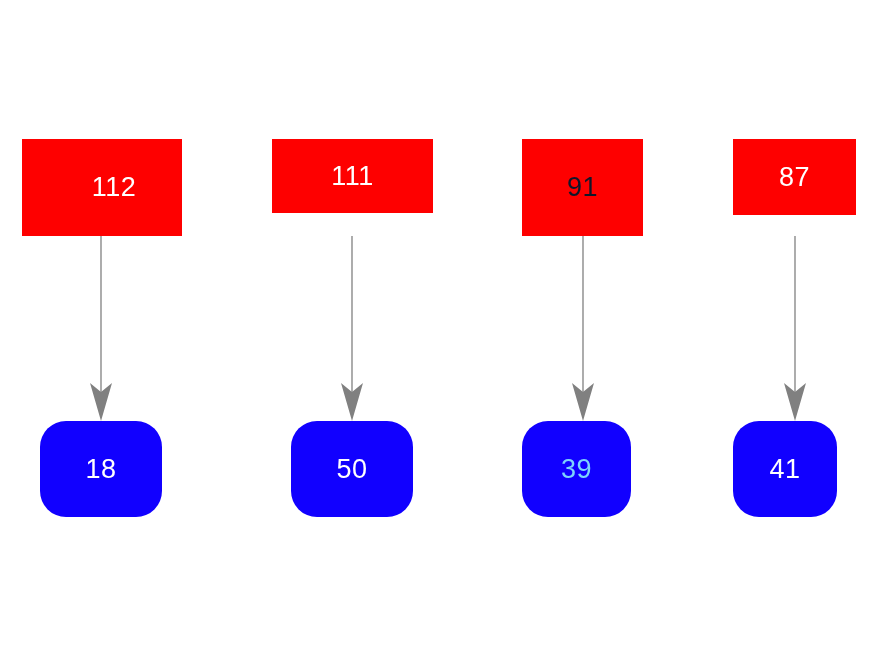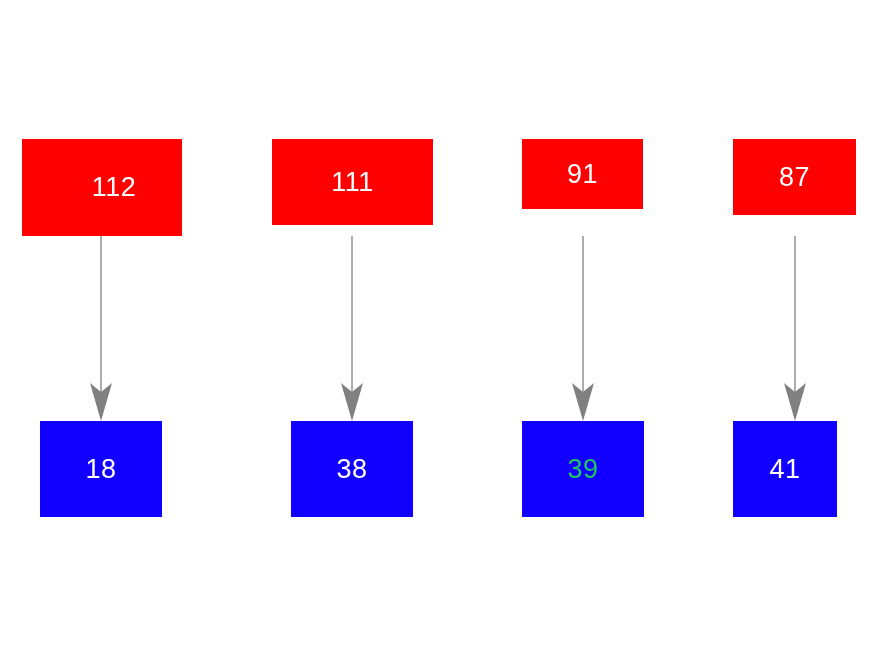--- a/index.html
+++ b/index.html
@@ -24,21 +24,21 @@
     justify-content: center;
     color: #ffffff;
     font-size: 27px;
     line-height: 1;
     font-weight: 400;
     letter-spacing: 0.5px;
     user-select: none;
     -webkit-font-smoothing: antialiased;
   }
   .node-source { background: #fe0000; }
-  .node-target { background: #1100ff; }
+  .node-target { background: #1100ff; border-radius: 26px; }
   #edge-layer {
     position: absolute;
     left: 0;
     top: 0;
     width: 875px;
     height: 656px;
     pointer-events: none;
   }
 </style>
 </head>
@@ -65,30 +65,30 @@
       </g>
     </svg>
 
   <div id="node-layer">
       <div class="node node-source" style="left: 22px; top: 139px; width: 160px; height: 97px; background: rgb(254, 0, 0); color: rgb(255, 255, 255); padding-left: 24px;">
         <span>112</span>
       </div>
       <div class="node node-target" style="left: 40px; top: 421px; width: 122px; height: 96px; background: rgb(17, 0, 255); color: rgb(255, 255, 255);">
         <span>18</span>
       </div>
-      <div class="node node-source" style="left: 272px; top: 139px; width: 161px; height: 86px; background: rgb(254, 0, 0); color: rgb(255, 255, 255);">
+      <div class="node node-source" style="left: 272px; top: 139px; width: 161px; height: 74px; background: rgb(254, 0, 0); color: rgb(255, 255, 255);">
         <span>111</span>
       </div>
       <div class="node node-target" style="left: 291px; top: 421px; width: 122px; height: 96px; background: rgb(17, 0, 255); color: rgb(255, 255, 255);">
-        <span>38</span>
+        <span>50</span>
       </div>
-      <div class="node node-source" style="left: 522px; top: 139px; width: 121px; height: 70px; background: rgb(254, 0, 0); color: #ffffff;">
+      <div class="node node-source" style="left: 522px; top: 139px; width: 121px; height: 97px; background: rgb(254, 0, 0); color: #0f172a;">
         <span>91</span>
       </div>
-      <div class="node node-target" style="left: 522px; top: 421px; width: 122px; height: 96px; background: rgb(17, 0, 255); color: #22c55e;">
+      <div class="node node-target" style="left: 522px; top: 421px; width: 109px; height: 96px; background: rgb(17, 0, 255); color: #7dd3fc;">
         <span>39</span>
       </div>
       <div class="node node-source" style="left: 733px; top: 139px; width: 123px; height: 76px; background: rgb(254, 0, 0); color: rgb(255, 255, 255);">
         <span>87</span>
       </div>
       <div class="node node-target" style="left: 733px; top: 421px; width: 104px; height: 96px; background: rgb(17, 0, 255); color: rgb(255, 255, 255);">
         <span>41</span>
       </div>
     </div>
 

